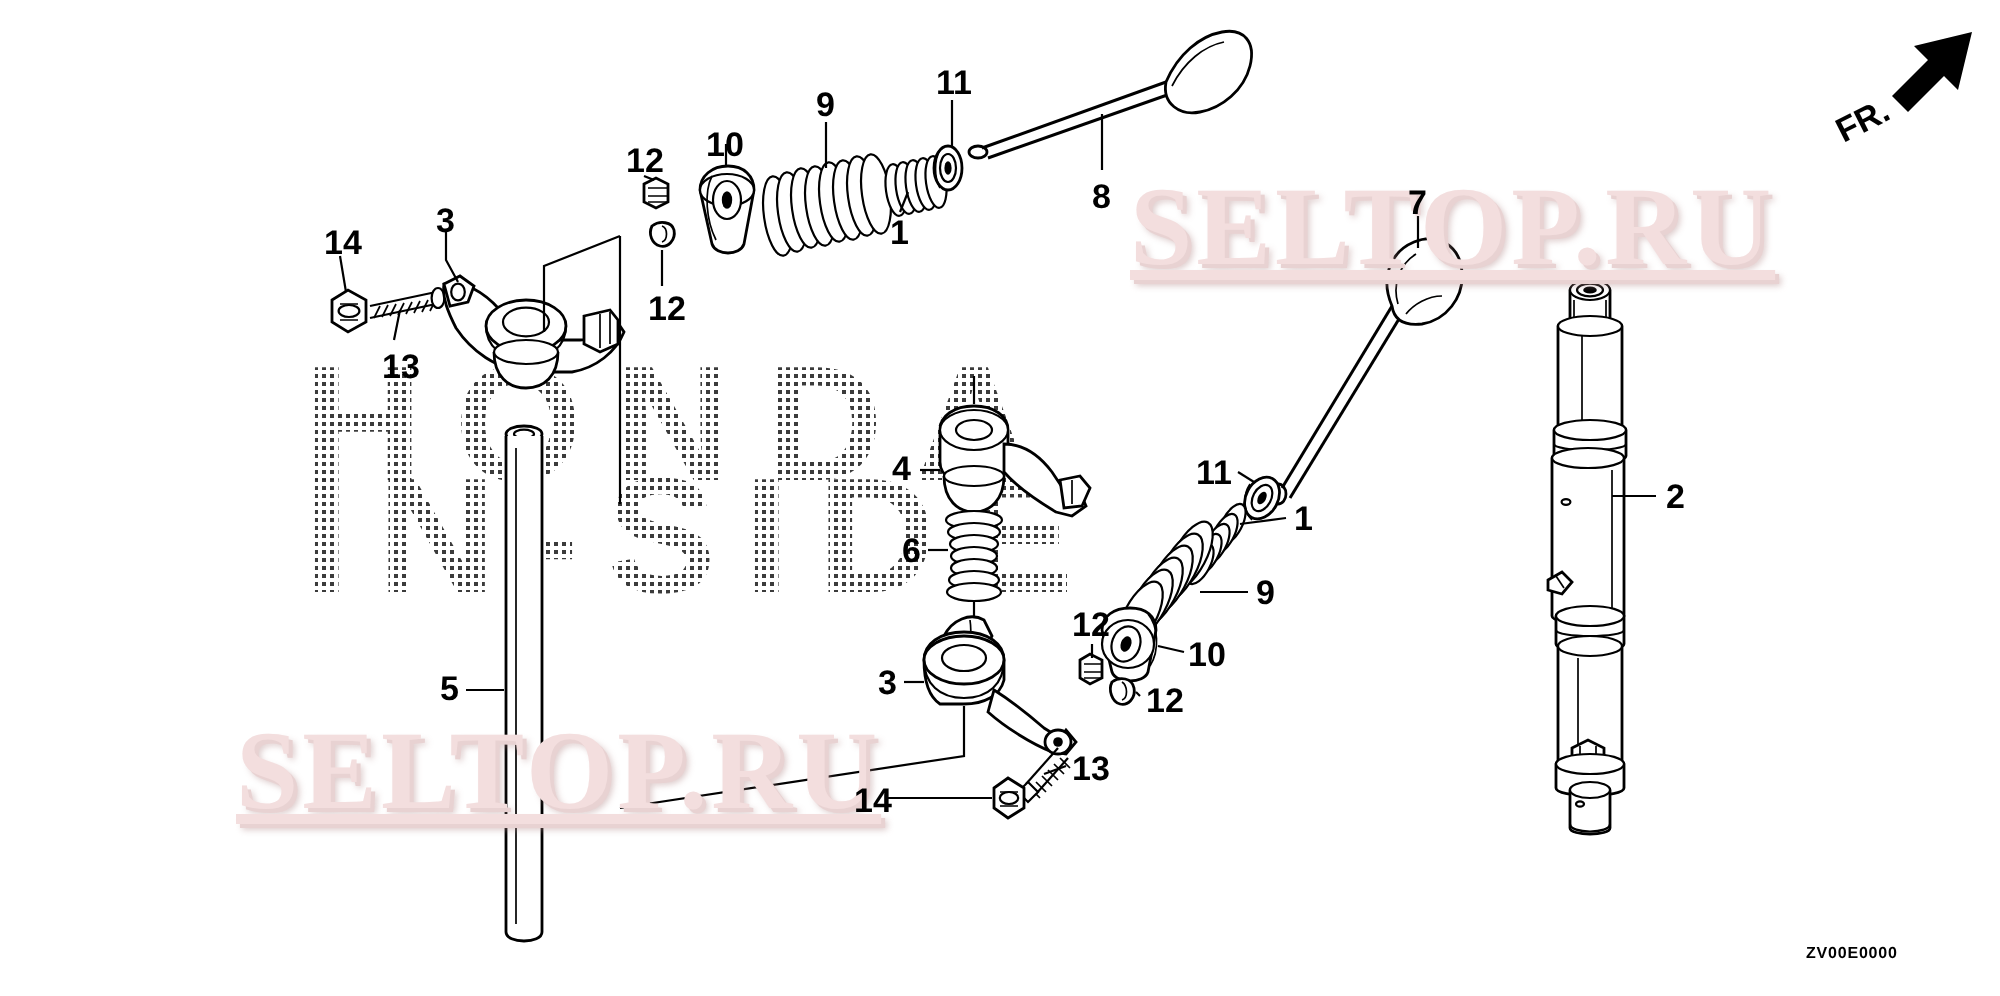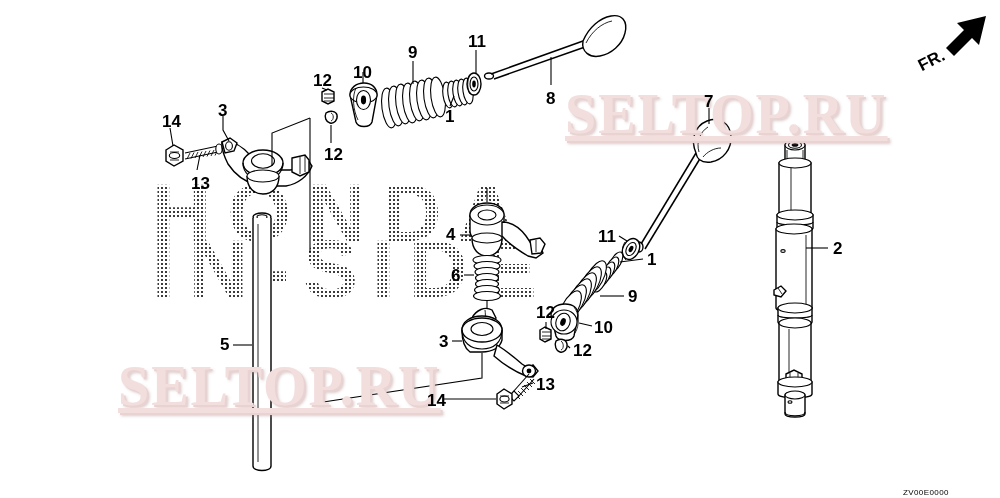--- a/index.html
+++ b/index.html
@@ -400,15 +400,15 @@
   <div class="num" style="left:647px;top:251px;">1</div>
   <div class="num" style="left:628px;top:288px;">9</div>
   <div class="num" style="left:594px;top:319px;">10</div>
   <div class="num" style="left:536px;top:304px;">12</div>
   <div class="num" style="left:573px;top:342px;">12</div>
   <div class="num" style="left:536px;top:376px;">13</div>
   <div class="num" style="left:427px;top:392px;">14</div>
 
   <div class="frlabel" style="left:924px;top:56px;">FR.</div>
 
-  <div class="code" style="left:903px;top:488px;">ZV00E0000</div>
+  <div class="code" style="left:903px;top:472px;font-weight:bold;">ZV00E0000</div>
 
 </div>
 
 </body></html>

